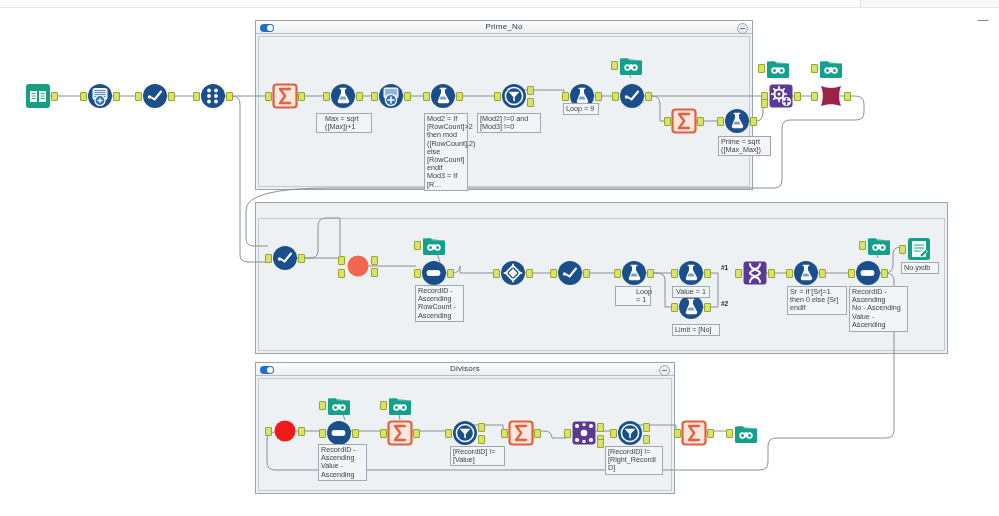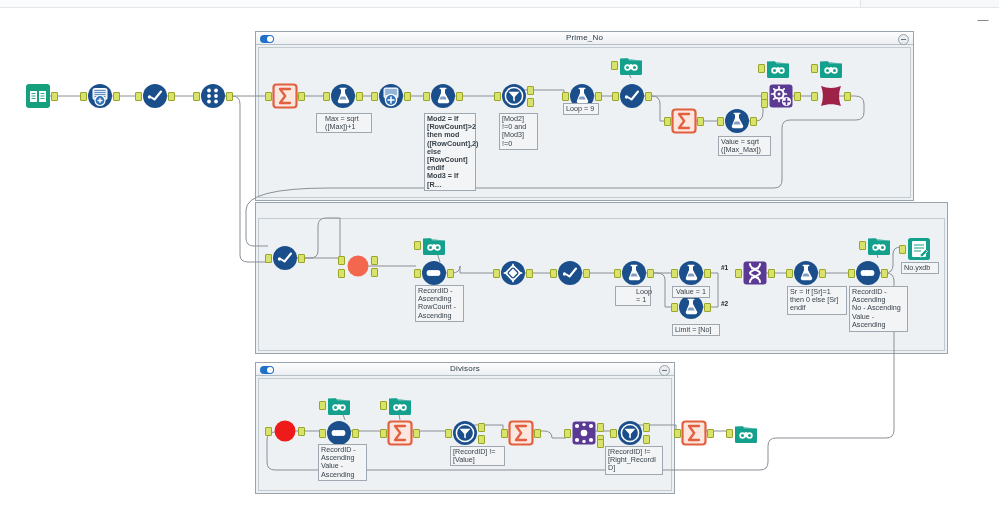--- a/index.html
+++ b/index.html
@@ -52,21 +52,21 @@
     <div class="chrome-seg" style="left:0;width:300px;"></div>
     <div class="chrome-seg" style="left:300px;width:300px;"></div>
     <div class="chrome-seg" style="left:600px;width:210px;"></div>
     <div class="chrome-seg" style="left:810px;width:28px;"></div>
     <div class="chrome-seg" style="left:838px;width:22px;"></div>
   </div>
   <div class="win-btn" style="left:974px;">—</div>
   <div class="win-btn" style="left:992px;">▫</div>
 
   <div id="containers-layer">
-      <div class="container" style="left: 255px; top: 31px; width: 659px; height: 170px;">
+      <div class="container" style="left: 255px; top: 20px; width: 498px; height: 170px;">
         <div class="c-head">
        <div class="c-toggle"></div>
        <div class="c-title">Prime_No</div>
        <div class="c-collapse"></div>
      </div>
      <div class="c-body"></div>
       </div>
       <div class="container" style="left: 255px; top: 202px; width: 693px; height: 152px;">
      <div class="c-body"></div>
       </div>
@@ -662,32 +662,32 @@
             <circle cx="16.5" cy="15.5" r="1.5" fill="#13a08c"></circle>
           </svg>
         </span>
         <span class="port in"></span>
       </div>
     </div>
 
   <div id="annotations-layer">
       <div class="anno" style="left: 316px; top: 113px; width: 56px; min-height: 20px; padding-left: 8px;">Max = sqrt
 ([Max])+1</div>
-      <div class="anno" style="left: 424px; top: 113px; width: 52px; min-height: 65px; font-weight: bold;">Mod2 = If
+      <div class="anno" style="left: 424px; top: 113px; width: 44px; min-height: 65px;">Mod2 = If
 [RowCount]&gt;2
 then mod
 ([RowCount],2)
 else
 [RowCount]
 endif
 Mod3 = If [R…</div>
-      <div class="anno" style="left: 499px; top: 113px; width: 39px; min-height: 20px;">[Mod2] !=0 and
+      <div class="anno" style="left: 477px; top: 113px; width: 64px; min-height: 20px;">[Mod2] !=0 and
 [Mod3] !=0</div>
       <div class="anno" style="left: 563px; top: 103px; width: 36px; min-height: 11px;">Loop = 9</div>
-      <div class="anno" style="left: 718px; top: 136px; width: 53px; min-height: 20px;">Value = sqrt
+      <div class="anno" style="left: 718px; top: 136px; width: 53px; min-height: 20px;">Prime = sqrt
 ([Max_Max])</div>
       <div class="anno" style="left: 415px; top: 285px; width: 49px; min-height: 37px;">RecordID -
 Ascending
 RowCount -
 Ascending</div>
       <div class="anno" style="left: 615px; top: 286px; width: 36px; min-height: 11px; padding-left: 20px;">Loop = 1</div>
       <div class="anno" style="left: 672px; top: 286px; width: 38px; min-height: 11px; text-align: center;">Value = 1</div>
       <div class="anno" style="left: 672px; top: 324px; width: 48px; min-height: 11px;">Limit = [No]</div>
       <div class="anno" style="left: 787px; top: 286px; width: 60px; min-height: 28px;">Sr = If [Sr]=1
 then 0 else [Sr]

